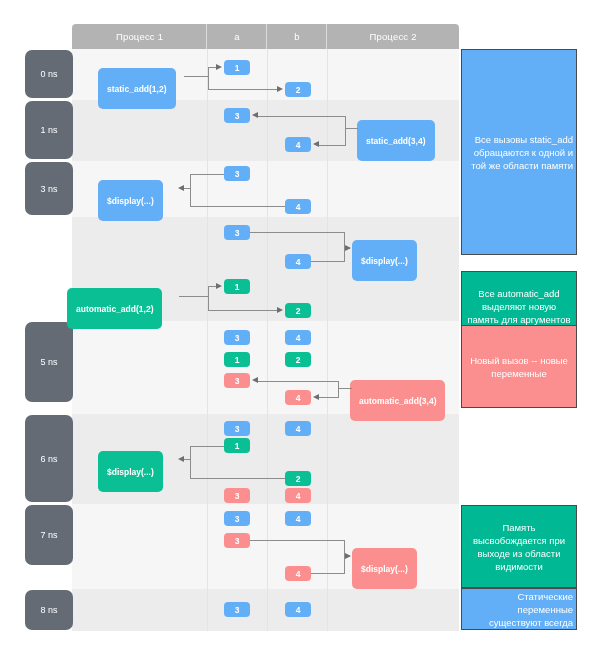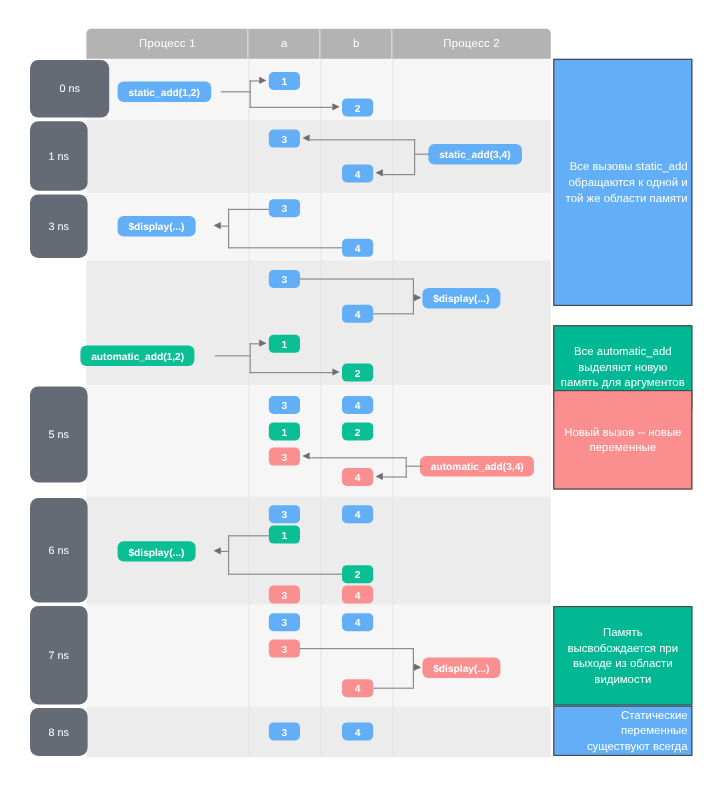--- a/index.html
+++ b/index.html
@@ -31,21 +31,21 @@
   
   .node{
     position:absolute;border-radius:5px;color:#ffffff;
     display:flex;align-items:center;justify-content:center;
     font-size:8.5px;font-weight:bold;white-space:nowrap;
   }
   .node.small{width:26px;height:15px;border-radius:4px;}
   .node.blue{background:#62aef7;}
   .node.green{background:#0abf94;}
   .node.red{background:#fb8f8f;}
-  .node.call{height:17px;padding:0 9px;font-size:8.5px;}
+  .node.call{height:17px;padding:12px 9px;font-size:8.5px;}
 
   
   .wire{position:absolute;background:#8c8c8c;}
   .wire.h{height:1px;}
   .wire.v{width:1px;}
   .arrow{position:absolute;width:0;height:0;}
   .arrow.right{border-top:3.5px solid transparent;border-bottom:3.5px solid transparent;border-left:6px solid #6e6e6e;}
   .arrow.left{border-top:3.5px solid transparent;border-bottom:3.5px solid transparent;border-right:6px solid #6e6e6e;}
 
   
@@ -87,36 +87,36 @@
     <i class="sep"></i>
   </div>
   <div class="hdr" style="left:267px;top:24px;width:60px;height:25px;">
     <span>b</span>
     <i class="sep"></i>
   </div>
   <div class="hdr last" style="left:327px;top:24px;width:132px;height:25px;">
     <span>Процесс 2</span>
   </div>
 
-  <div class="timecell" style="left:25px;top:50px;width:66px;height:48px;">
+  <div class="timecell" style="left:25px;top:50px;width:48px;height:48px;">
       <span>0 ns</span>
     </div>
   <div class="timecell" style="left:25px;top:101px;width:48px;height:58px;">
       <span>1 ns</span>
     </div>
   <div class="timecell" style="left:25px;top:162px;width:48px;height:53px;">
       <span>3 ns</span>
     </div>
   <div class="timecell" style="left:25px;top:322px;width:48px;height:80px;">
       <span>5 ns</span>
     </div>
   <div class="timecell" style="left:25px;top:415px;width:48px;height:87px;">
       <span>6 ns</span>
     </div>
-  <div class="timecell" style="left:25px;top:505px;width:48px;height:82px;">
+  <div class="timecell" style="left:25px;top:505px;width:48px;height:60px;">
       <span>7 ns</span>
     </div>
   <div class="timecell" style="left:25px;top:590px;width:48px;height:40px;">
       <span>8 ns</span>
     </div>
 
   <div class="node call blue" style="left:98px;top:68px;">
       <span>static_add(1,2)</span>
     </div>
   <div class="node small blue" style="left:224px;top:60px;">

